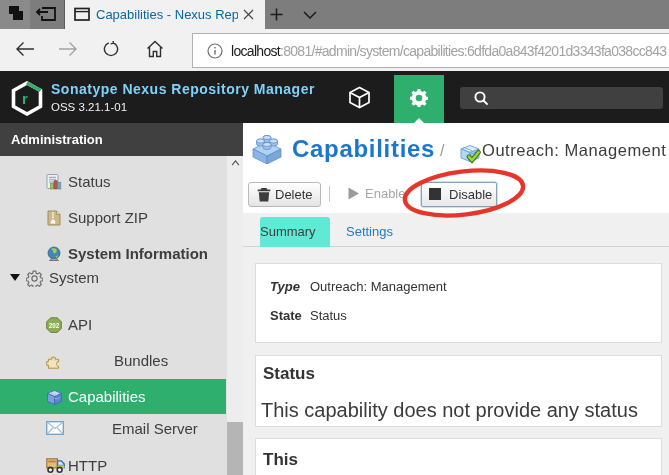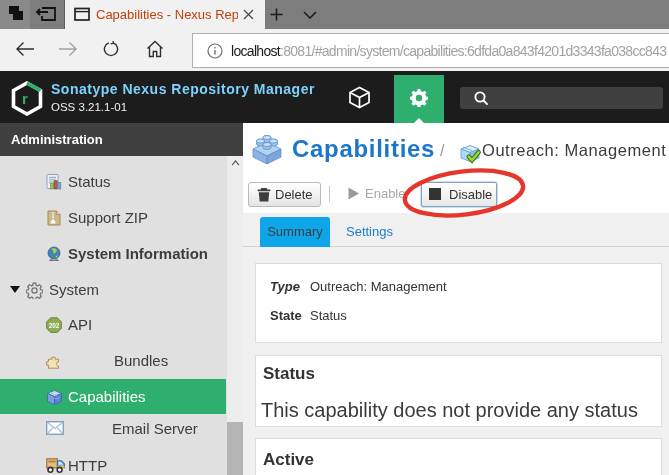--- a/index.html
+++ b/index.html
@@ -21,21 +21,21 @@
     <path d="M7 3 H20 V15 H7 V11" fill="none" stroke="#111" stroke-width="1.8"></path>
     <path d="M13 7 H2 M5 4 L2 7 L5 10" fill="none" stroke="#111" stroke-width="1.8"></path>
   </svg>
   <div class="abs" style="left:64px;top:0;width:1px;height:29px;background:#5c5c5c;"></div>
 
   <div class="abs" style="left:65px;top:0;width:200px;height:29px;background:#f1f1f1;">
     <svg class="abs" style="left:9px;top:7px;" width="16" height="14" viewBox="0 0 16 14">
       <rect x="1" y="1.5" width="14" height="11.5" fill="none" stroke="#222" stroke-width="1.7"></rect>
       <path d="M1 4.6 H15" stroke="#222" stroke-width="1.4"></path>
     </svg>
-    <div class="abs" style="left:31px;top:0;width:142px;height:29px;line-height:29px;font-size:13px;color:#c2410c;white-space:nowrap;overflow:hidden;">Capabilities - Nexus Rep</div>
+    <div class="abs" style="left:31px;top:0;width:142px;height:29px;line-height:29px;font-size:13px;color:#0369a1;white-space:nowrap;overflow:hidden;">Capabilities - Nexus Rep</div>
     <svg class="abs" style="left:178px;top:9px;" width="11" height="11" viewBox="0 0 11 11">
       <path d="M1 1 L10 10 M10 1 L1 10" stroke="#484848" stroke-width="1.2"></path>
     </svg>
   </div>
   <svg class="abs" style="left:270px;top:8px;" width="13" height="13" viewBox="0 0 13 13">
     <path d="M6.5 0.5 V12.5 M0.5 6.5 H12.5" stroke="#1b1b1b" stroke-width="1.5"></path>
   </svg>
   <svg class="abs" style="left:303px;top:11px;" width="14" height="8" viewBox="0 0 14 8">
     <path d="M1 1 L7 7 L13 1" fill="none" stroke="#1b1b1b" stroke-width="1.5"></path>
   </svg>
@@ -136,21 +136,21 @@
     </div>
     <div class="abs" style="left:0;top:236px;width:227px;height:36px;">
       <div class="abs" style="left:46px;top:10px;"><svg width="16" height="16" viewBox="0 0 16 16">
           <circle cx="8" cy="7" r="6" fill="#4585b5" stroke="#2d6491" stroke-width="0.8"></circle>
           <path d="M5 3 a4 4 0 0 1 6 1.5 a4 5 0 0 1 -3 3 a3 3 0 0 1 -1 -3 z" fill="#a6cc52"></path>
           <path d="M9.5 10.5 a3 2 0 0 1 2.5 -1 a6 6 0 0 1 -1.8 2.6 z" fill="#a6cc52"></path>
           <path d="M3.5 14.5 a4.5 1.6 0 0 1 9 0 z" fill="#e8e8e8" stroke="#666" stroke-width="0.9"></path>
         </svg></div>
       <div class="abs" style="left:68px;top:0;height:36px;line-height:36px;font-size:15px;color:#3d3d3d;font-weight:bold;">System Information</div>
     </div>
-    <div class="abs" style="left:0;top:272px;width:227px;height:36px;">
+    <div class="abs" style="left:0;top:260px;width:227px;height:36px;">
       <div class="abs" style="left:10px;top:14px;width:0;height:0;border-left:5.5px solid transparent;border-right:5.5px solid transparent;border-top:7px solid #111;"></div>
       <div class="abs" style="left:26px;top:9.5px;"><svg width="17" height="17" viewBox="0 0 17 17">
           <path fill="none" stroke="#6f6f6f" stroke-width="1.2" d="M7.2 1.2 h2.6 l.4 2.1 a5.6 5.6 0 0 1 1.5 .6 l1.8-1.2 1.8 1.8 -1.2 1.8 a5.6 5.6 0 0 1 .6 1.5 l2.1 .4 v2.6 l-2.1 .4 a5.6 5.6 0 0 1 -.6 1.5 l1.2 1.8 -1.8 1.8 -1.8-1.2 a5.6 5.6 0 0 1 -1.5 .6 l-.4 2.1 h-2.6 l-.4-2.1 a5.6 5.6 0 0 1 -1.5-.6 l-1.8 1.2 -1.8-1.8 1.2-1.8 a5.6 5.6 0 0 1 -.6-1.5 l-2.1-.4 v-2.6 l2.1-.4 a5.6 5.6 0 0 1 .6-1.5 l-1.2-1.8 1.8-1.8 1.8 1.2 a5.6 5.6 0 0 1 1.5-.6 z"></path>
           <circle cx="8.5" cy="8.5" r="2.6" fill="none" stroke="#6f6f6f" stroke-width="1.2"></circle>
         </svg></div>
       <div class="abs" style="left:49px;top:0;height:36px;line-height:36px;font-size:15px;color:#3d3d3d;">System</div>
     </div>
     <div class="abs" style="left:0;top:307px;width:227px;height:36px;">
       <div class="abs" style="left:46px;top:10px;"><svg width="16" height="16" viewBox="0 0 16 16">
           <path d="M4.7 0.8 h6.6 l4 4 v6.6 l-4 4 h-6.6 l-4-4 v-6.6 z" fill="#8cad52" stroke="#5f7c33" stroke-width="0.9"></path>
@@ -244,32 +244,32 @@
 <div class="abs" style="left:421px;top:182px;width:74px;height:23px;background:linear-gradient(#ffffff,#e8e8e8);border:1px solid #85a3c0;border-radius:2px;box-shadow:0 0 0 1px #cfdfee;">
   <div class="abs" style="left:7px;top:5px;width:12px;height:12px;background:#333;"></div>
   <div class="abs" style="left:27px;top:0;height:23px;line-height:23px;font-size:13px;color:#333;">Disable</div>
 </div>
 
 <svg class="abs" style="left:395px;top:160px;z-index:10;" width="145" height="70" viewBox="0 0 145 70">
   <ellipse cx="69" cy="33" rx="59.5" ry="21.5" fill="none" stroke="#e6352a" stroke-width="4.4" transform="rotate(-7 69 33)"></ellipse>
 </svg>
 
 <div class="abs" style="left:243px;top:213px;width:426px;height:34px;background:#f0f0f0;border-bottom:1px solid #d2d2d2;box-sizing:border-box;"></div>
-<div class="abs" style="left:260px;top:217px;width:70px;height:30px;background:#0ea5e9;border-radius:3px 3px 0 0;text-align:center;line-height:29px;font-size:13px;color:#3f3f3f;">Summary</div>
+<div class="abs" style="left:260px;top:217px;width:70px;height:30px;background:#5eead4;border-radius:3px 3px 0 0;line-height:29px;font-size:13px;color:#3f3f3f;">Summary</div>
 <div class="abs" style="left:346px;top:217px;height:30px;line-height:29px;font-size:13px;color:#1b7cd0;">Settings</div>
 
 <div class="abs" style="left:243px;top:247px;width:426px;height:228px;background:#f0f0f0;"></div>
 
 <div class="abs" style="left:255px;top:263px;width:407px;height:80px;background:#fff;border:1px solid #dcdcdc;box-sizing:border-box;">
   <div class="abs" style="left:14px;top:15px;font-size:13px;font-weight:bold;color:#333;font-style:italic;">Type</div>
   <div class="abs" style="left:54px;top:15px;font-size:13px;color:#333;">Outreach: Management</div>
   <div class="abs" style="left:14px;top:44px;font-size:13px;font-weight:bold;color:#333;">State</div>
   <div class="abs" style="left:54px;top:44px;font-size:13px;color:#333;">Status</div>
 </div>
 
 <div class="abs" style="left:255px;top:355px;width:407px;height:72px;background:#fff;border:1px solid #dcdcdc;box-sizing:border-box;">
   <div class="abs" style="left:7px;top:8px;font-size:17px;font-weight:bold;color:#333;">Status</div>
   <div class="abs" style="left:5px;top:43px;font-size:20px;color:#3b3b3b;">This capability does not provide any status</div>
 </div>
 
 <div class="abs" style="left:255px;top:438px;width:407px;height:37px;background:#fff;border:1px solid #dcdcdc;border-bottom:none;box-sizing:border-box;">
-  <div class="abs" style="left:7px;top:11px;font-size:17px;font-weight:bold;color:#333;">Active</div>
+  <div class="abs" style="left:7px;top:11px;font-size:17px;font-weight:bold;color:#333;">This</div>
 </div>
 
 </body></html>

